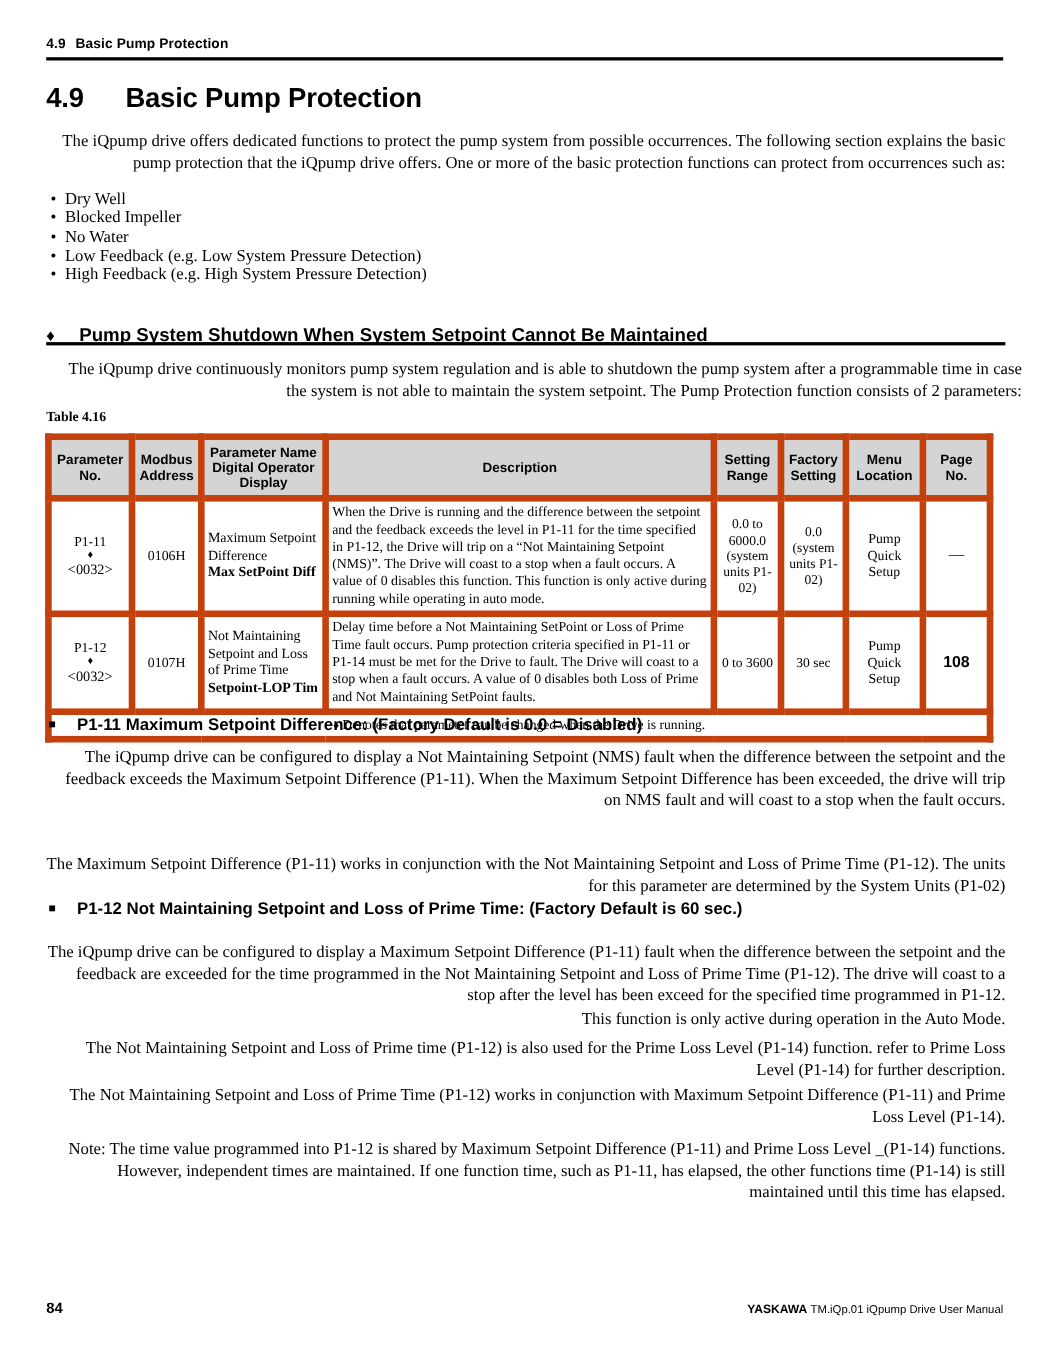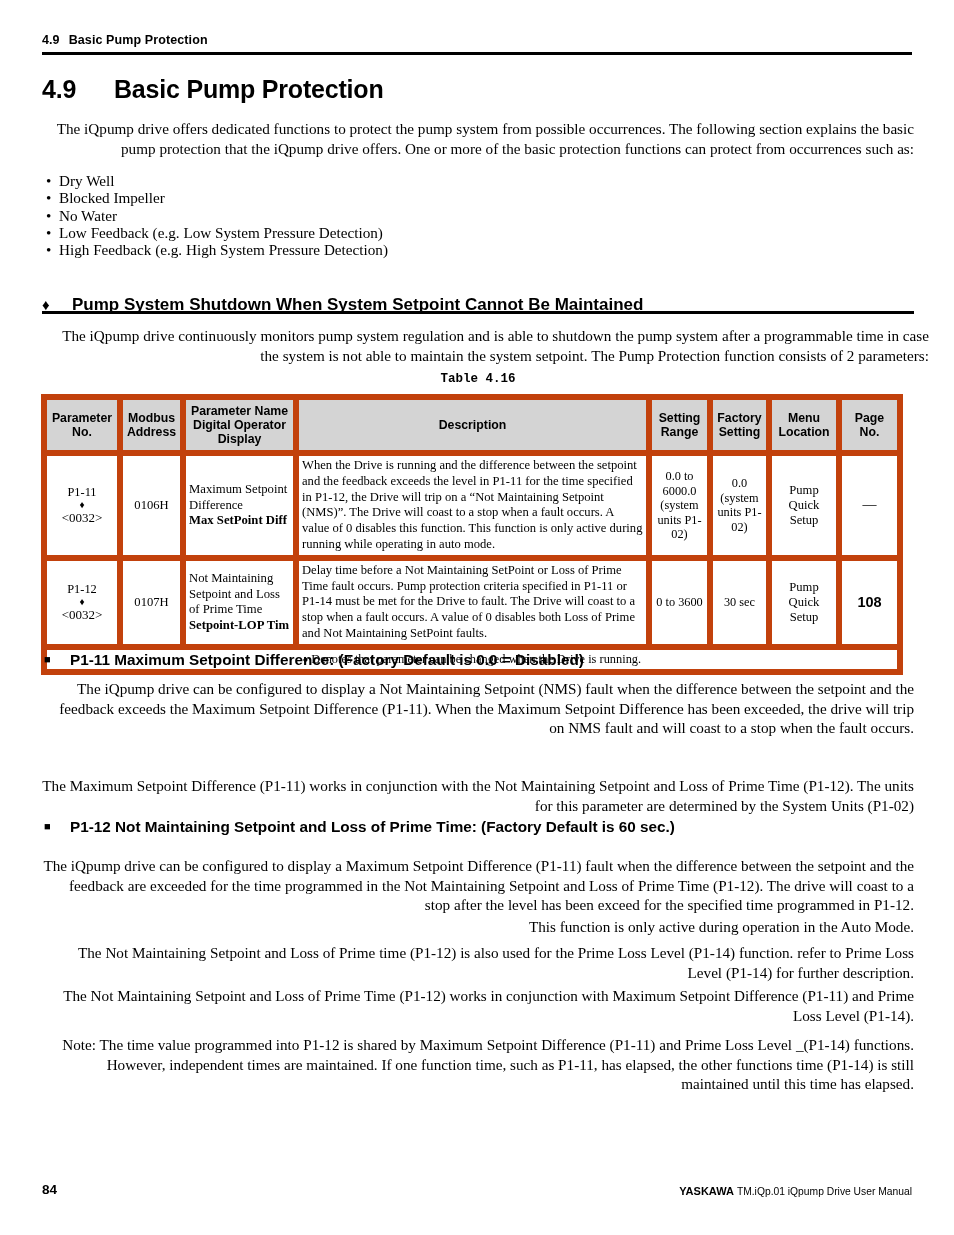--- a/index.html
+++ b/index.html
@@ -101,22 +101,22 @@
     background: #000;
   }
 
   .para-a { left: 27px; top: 326px; width: 872px; margin-left: 30px; }
 
   .table-caption {
     position: absolute;
     left: 42px;
     top: 372px;
     width: 872px;
-    text-align: center;
-    font-family: Liberation Mono, monospace;
+    text-align: left;
+    font-family: Liberation Serif, serif;
     font-weight: bold;
     font-size: 12.5px;
   }
 
   
   table.param {
     position: absolute;
     left: 41px;
     top: 394px;
     width: 856px;

